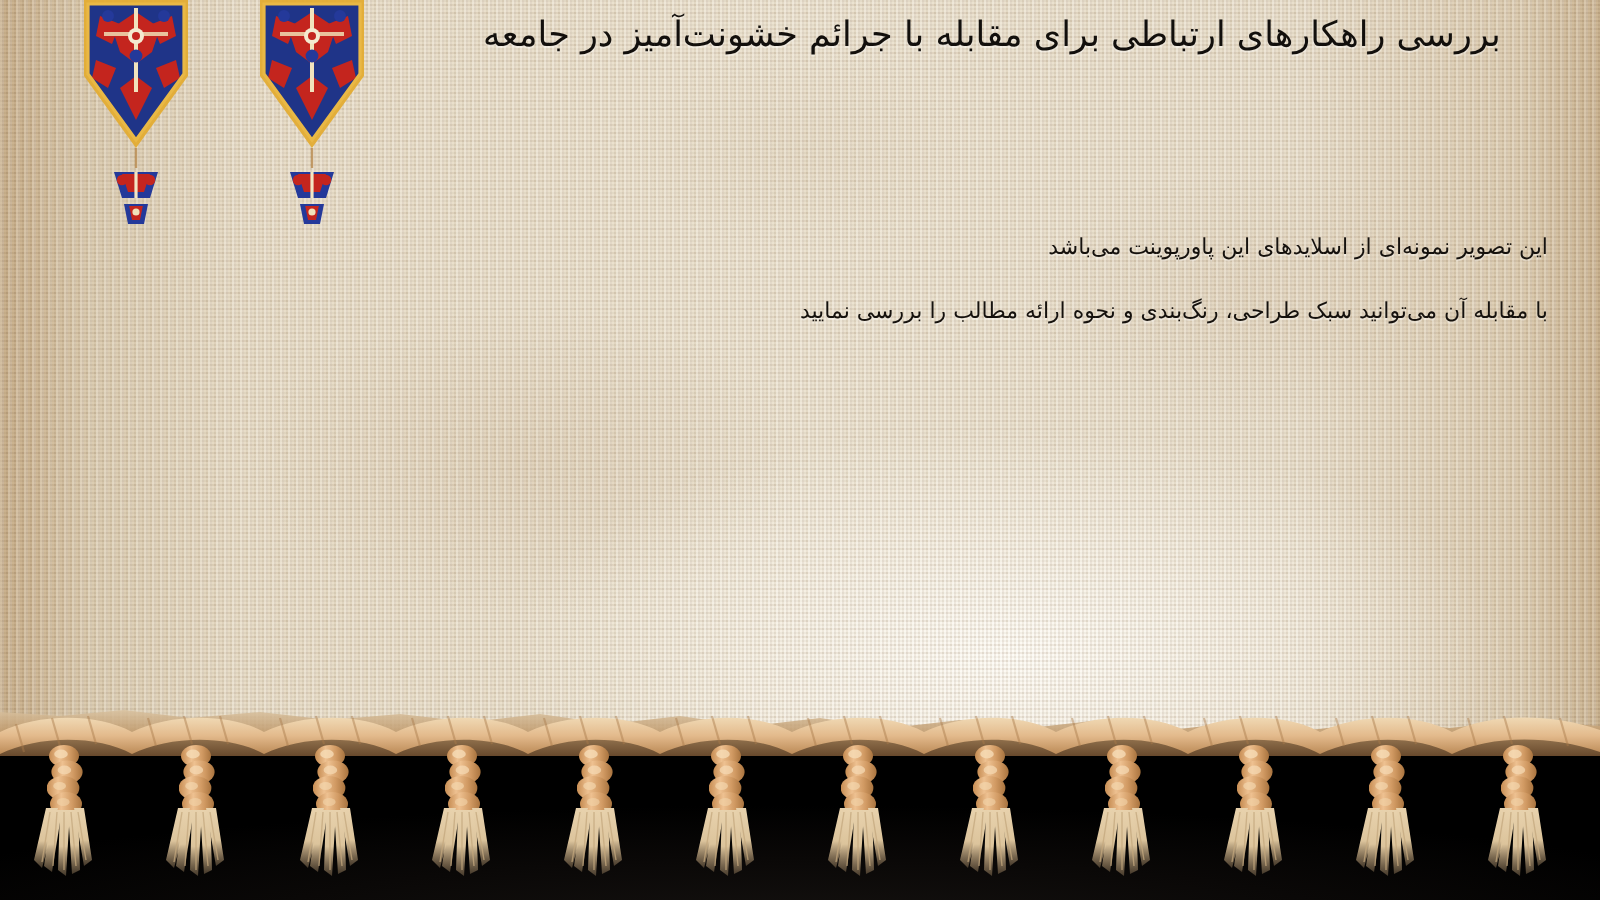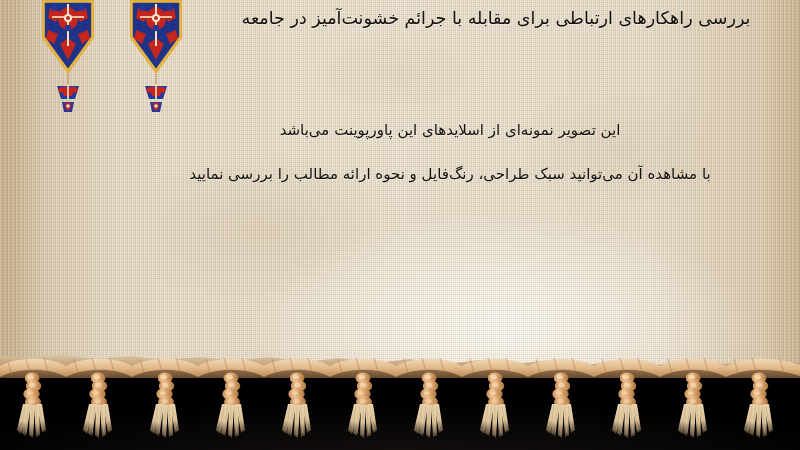--- a/index.html
+++ b/index.html
@@ -118,23 +118,23 @@
     line-height: 1.60;
     font-weight: 400;
     letter-spacing: 0px;
     text-shadow: 0 1px 0 rgba(255,255,255,0.35);
   }
   .body {
     position: absolute;
     right: 26px;
     top: 108px;
     width: 648px;
-    text-align: center;
+    text-align: right;
     color: #15110d;
-    font-size: 15px;
+    font-size: 11px;
     line-height: 2.95;
     text-shadow: 0 1px 0 rgba(255,255,255,0.32);
   }
   .body .ln { display: block; white-space: nowrap; }
   .body .ln:nth-child(1) { padding-left: 0; }
 </style>
 </head>
 <body>
 
 <div id="slide">
@@ -369,16 +369,16 @@
       </g>
     <g transform="translate(759,20)">
         <use href="#tassel"></use>
       </g>
   </svg>
 
   <div class="title">بررسی راهکارهای ارتباطی برای مقابله با جرائم خشونت‌آمیز در جامعه</div>
 
   <div class="body">
     <span class="ln">این تصویر نمونه‌ای از اسلایدهای این پاورپوینت می‌باشد</span>
-    <span class="ln">با مشاهده آن می‌توانید سبک طراحی، رنگ‌فایل و نحوه ارائه مطالب را بررسی نمایید</span>
+    <span class="ln">با مقابله آن می‌توانید سبک طراحی، رنگ‌بندی و نحوه ارائه مطالب را بررسی نمایید</span>
   </div>
 
 </div>
 
 </body></html>

